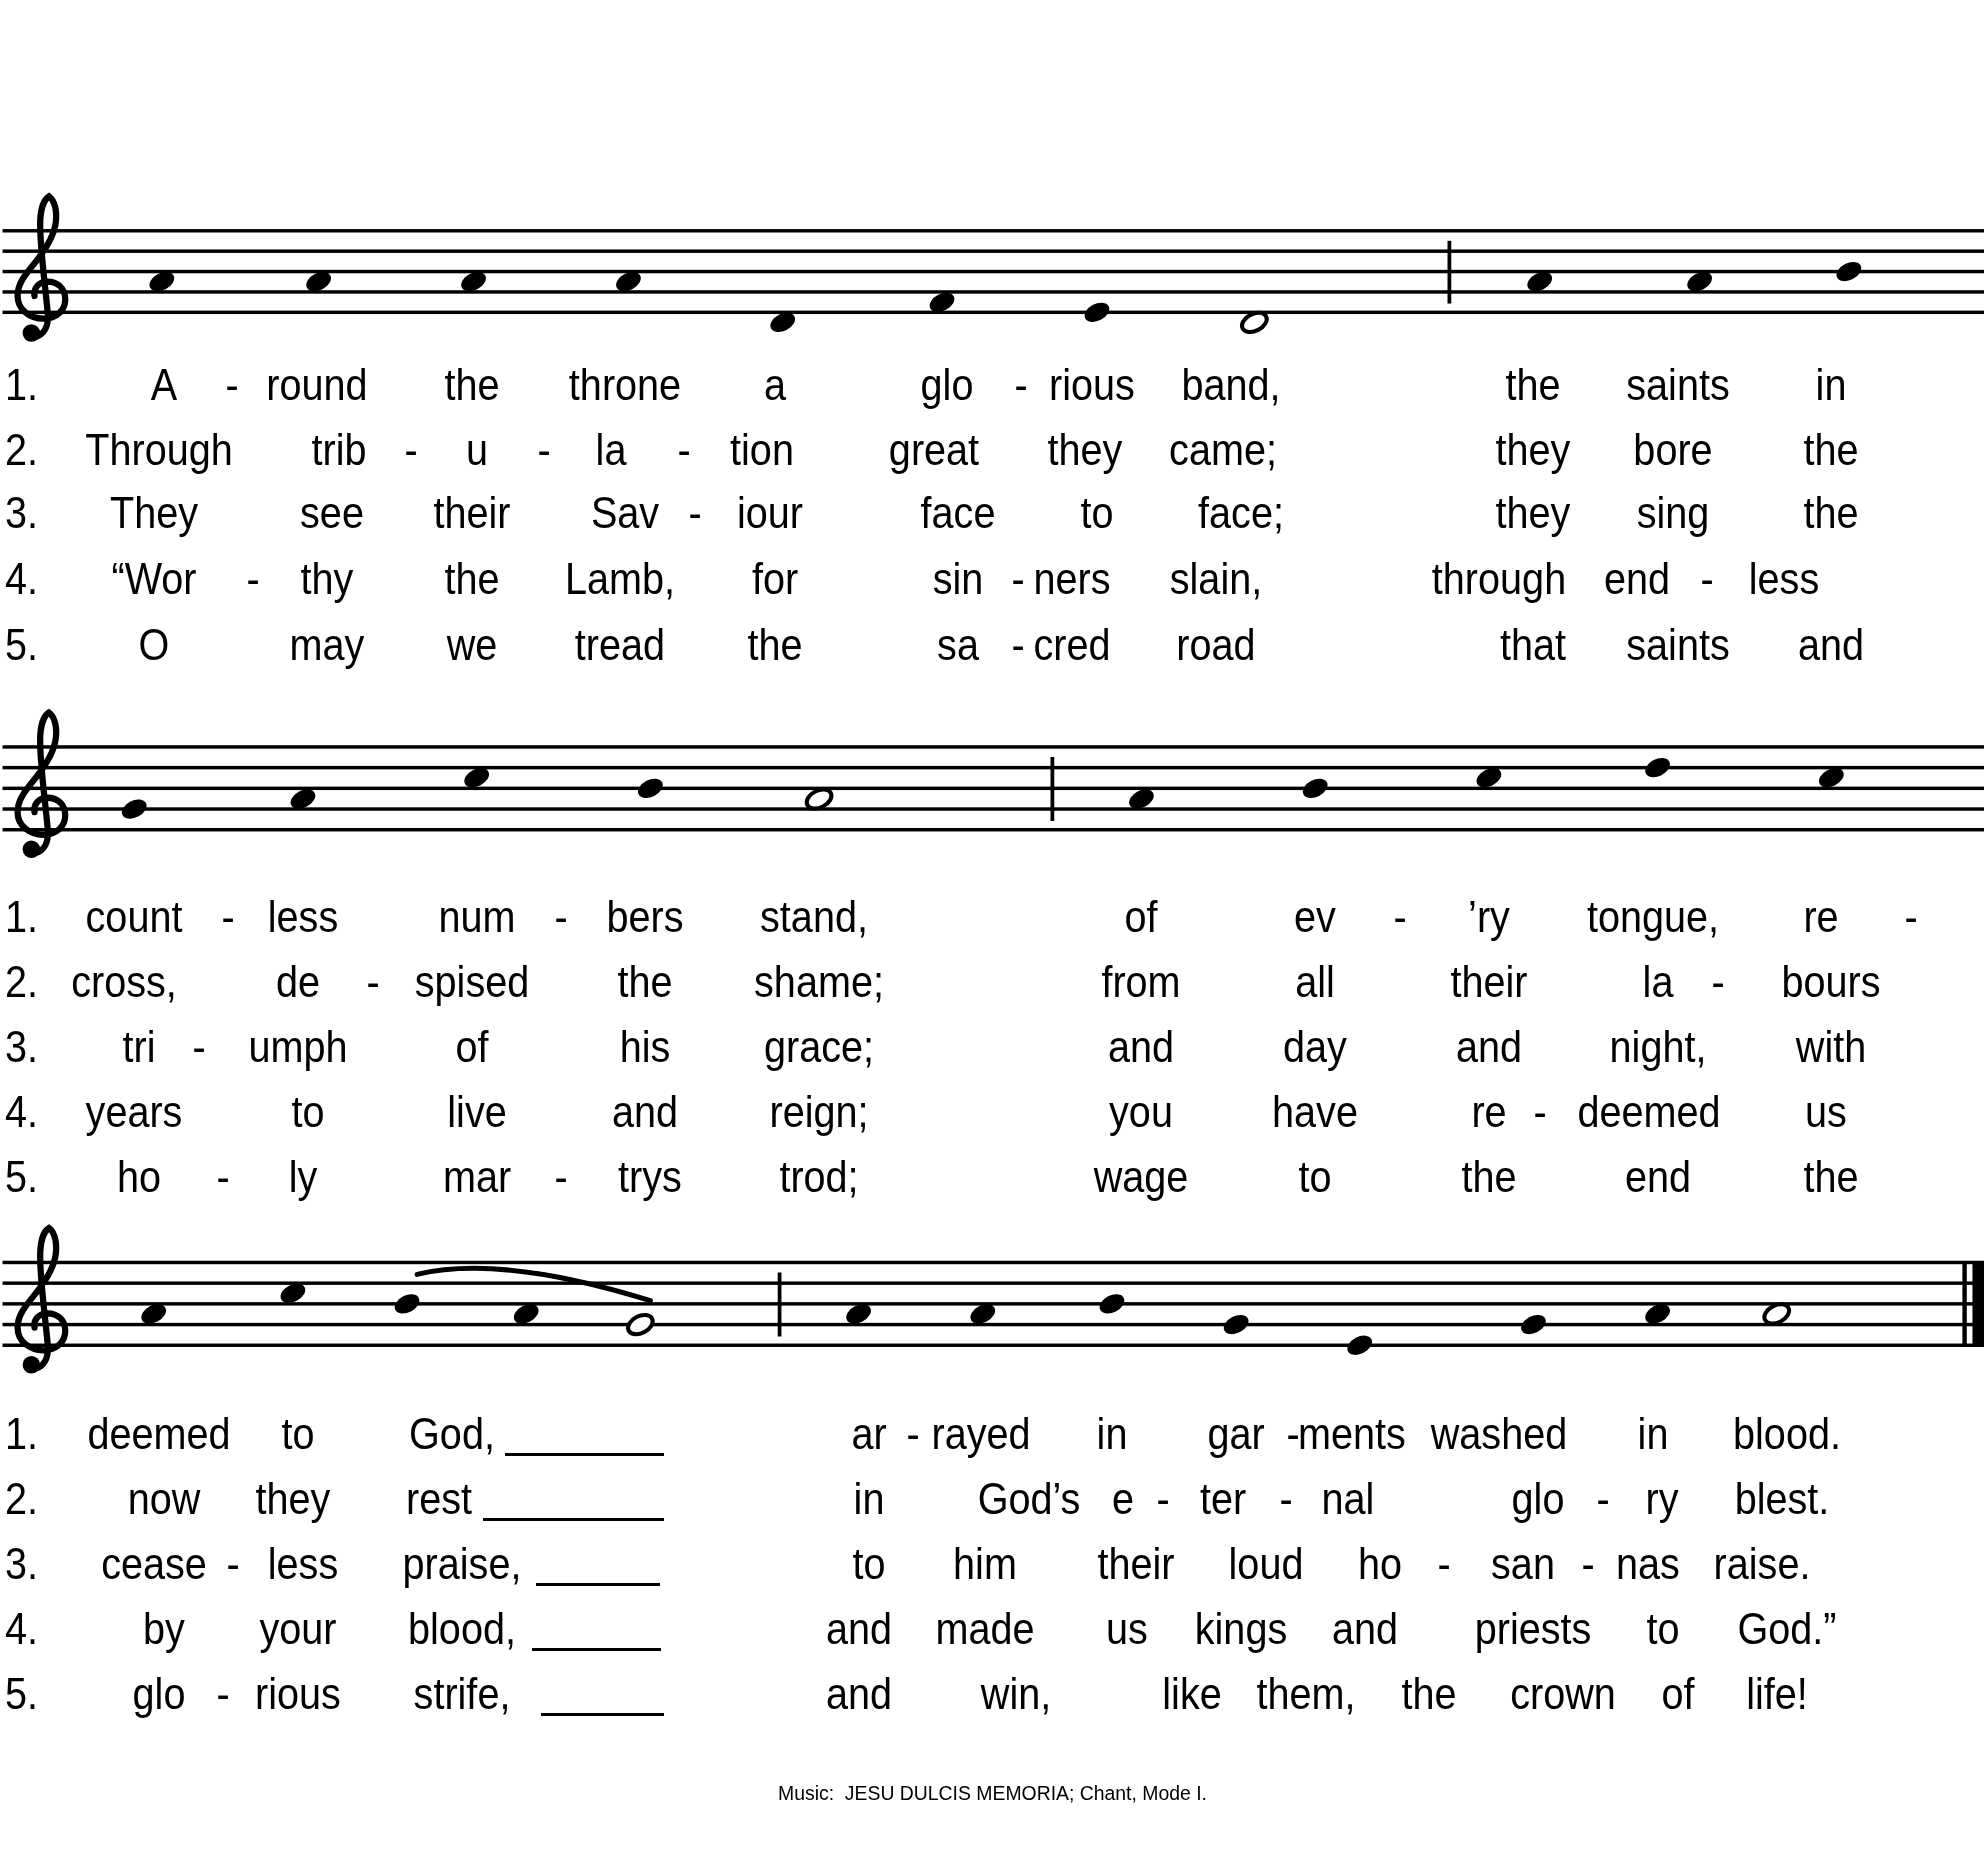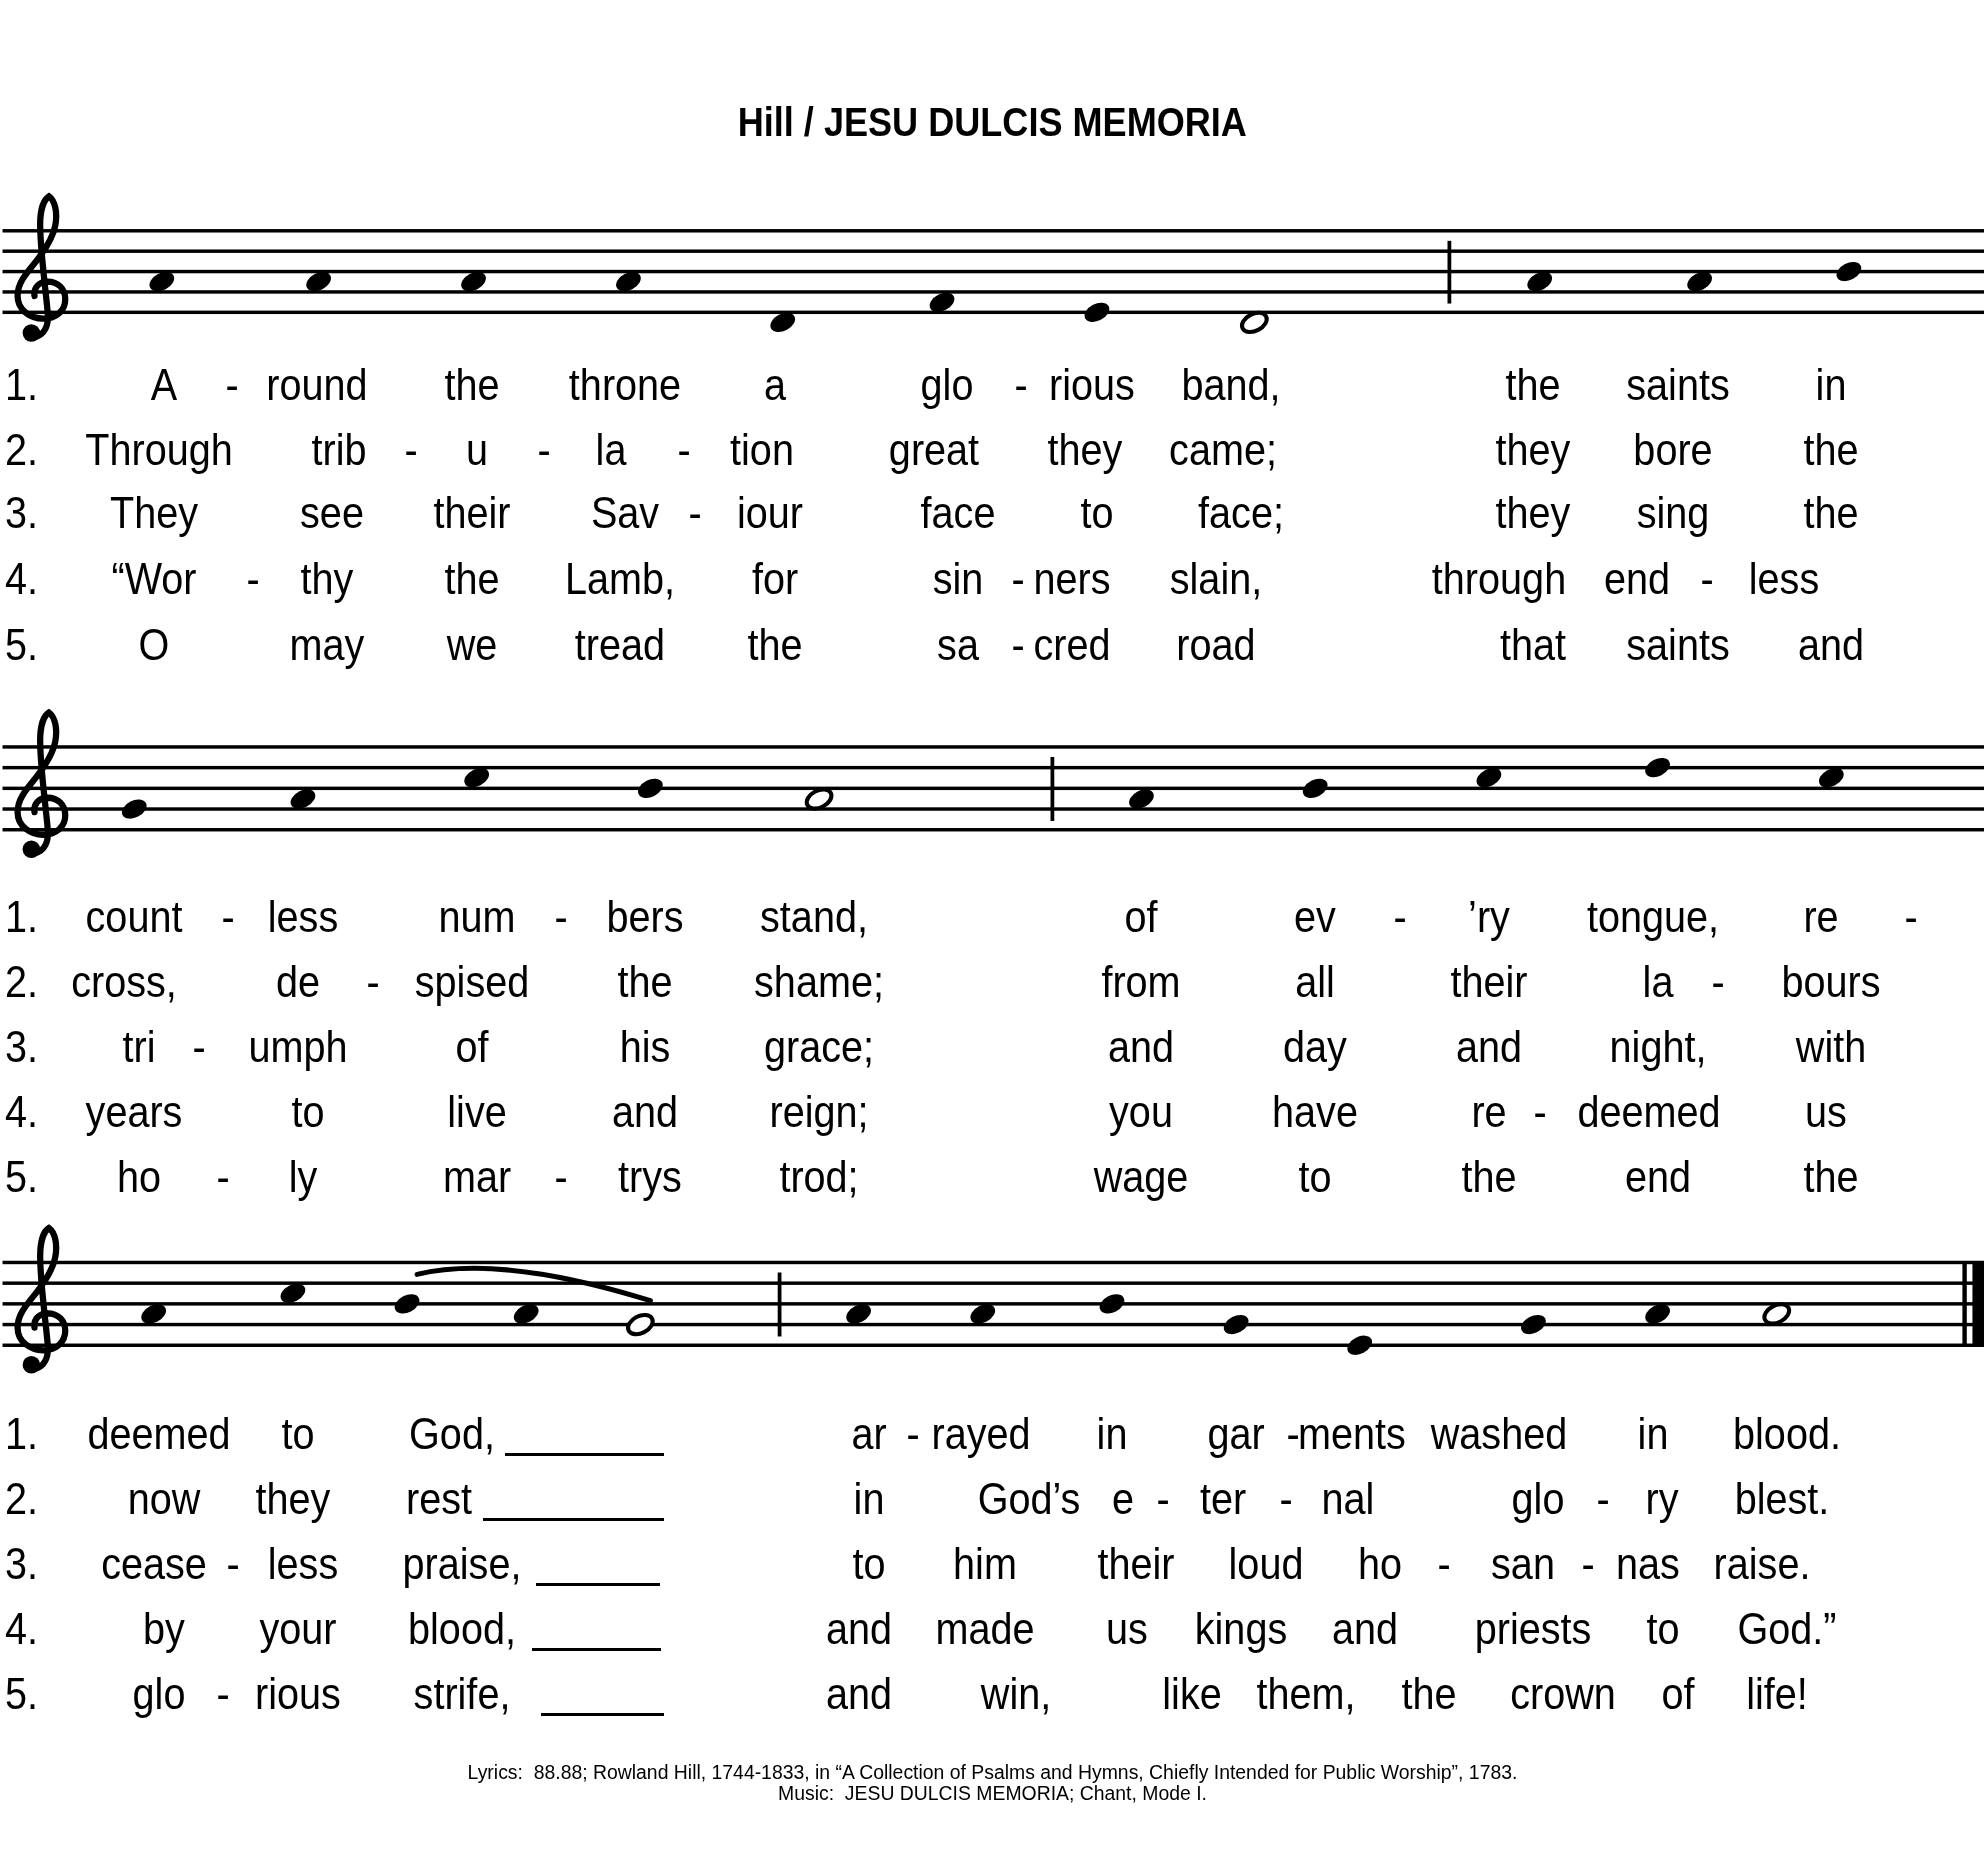--- a/index.html
+++ b/index.html
@@ -18,23 +18,20 @@
   .ext{position:absolute;height:3.1px;background:#000;}
   .footer-line{position:absolute;left:0;width:100%;text-align:center;font-size:19.4px;line-height:21.3px;white-space:nowrap;}
   #footer1{top:1762px;}
   #footer2{top:1783px;}
 </style>
 </head>
 <body>
 
 <div id="page">
 
-  <div id="subtitle" class="centerline">
-    <span>Hill / JESU DULCIS MEMORIA</span>
-  </div>
 
   <svg id="notation-svg" viewBox="0 0 3165 2953">
       <rect x="4" y="365.25" width="3161" height="5.5" fill="#000000"></rect>
       <rect x="4" y="397.75" width="3161" height="5.5" fill="#000000"></rect>
       <rect x="4" y="430.25" width="3161" height="5.5" fill="#000000"></rect>
       <rect x="4" y="462.75" width="3161" height="5.5" fill="#000000"></rect>
       <rect x="4" y="495.25" width="3161" height="5.5" fill="#000000"></rect>
       <path d="M 54 538 C 72 534 78 518 76 498 C 72 454 64 398 64 358 C 64 334 70 318 78 313 C 88 320 92 340 88 360 C 84 380 72 398 58 416 C 40 438 28 452 28 472 C 28 494 48 508 69 508 C 90 508 104 495 104 477 C 104 460 92 449 76 449 C 62 449 53 459 55 472" fill="none" stroke="#000000" stroke-width="10" stroke-linecap="round"></path>
       <circle cx="50" cy="531" r="14" fill="#000000"></circle>
       <rect x="2308" y="384" width="6" height="100" fill="#000000"></rect>
@@ -298,16 +295,15 @@
       <span class="tok" style="left: 1016px; top: 1671px;">win,</span>
       <span class="tok" style="left: 1192px; top: 1671px;">like</span>
       <span class="tok" style="left: 1306px; top: 1671px;">them,</span>
       <span class="tok" style="left: 1429px; top: 1671px;">the</span>
       <span class="tok" style="left: 1563px; top: 1671px;">crown</span>
       <span class="tok" style="left: 1678px; top: 1671px;">of</span>
       <span class="tok" style="left: 1777px; top: 1671px;">life!</span>
       <div class="ext" style="left: 541px; width: 123px; top: 1713px;"></div>
     </div>
 
-  <div id="footer1" class="footer-line">Lyrics:&nbsp; 88.88; Rowland Hill, 1744-1833, in “A Collection of Psalms and Hymns, Chiefly Intended for Public Worship”, 1783.</div>
   <div id="footer2" class="footer-line">Music:&nbsp; JESU DULCIS MEMORIA; Chant, Mode I.</div>
 </div>
 
 
 </body></html>

